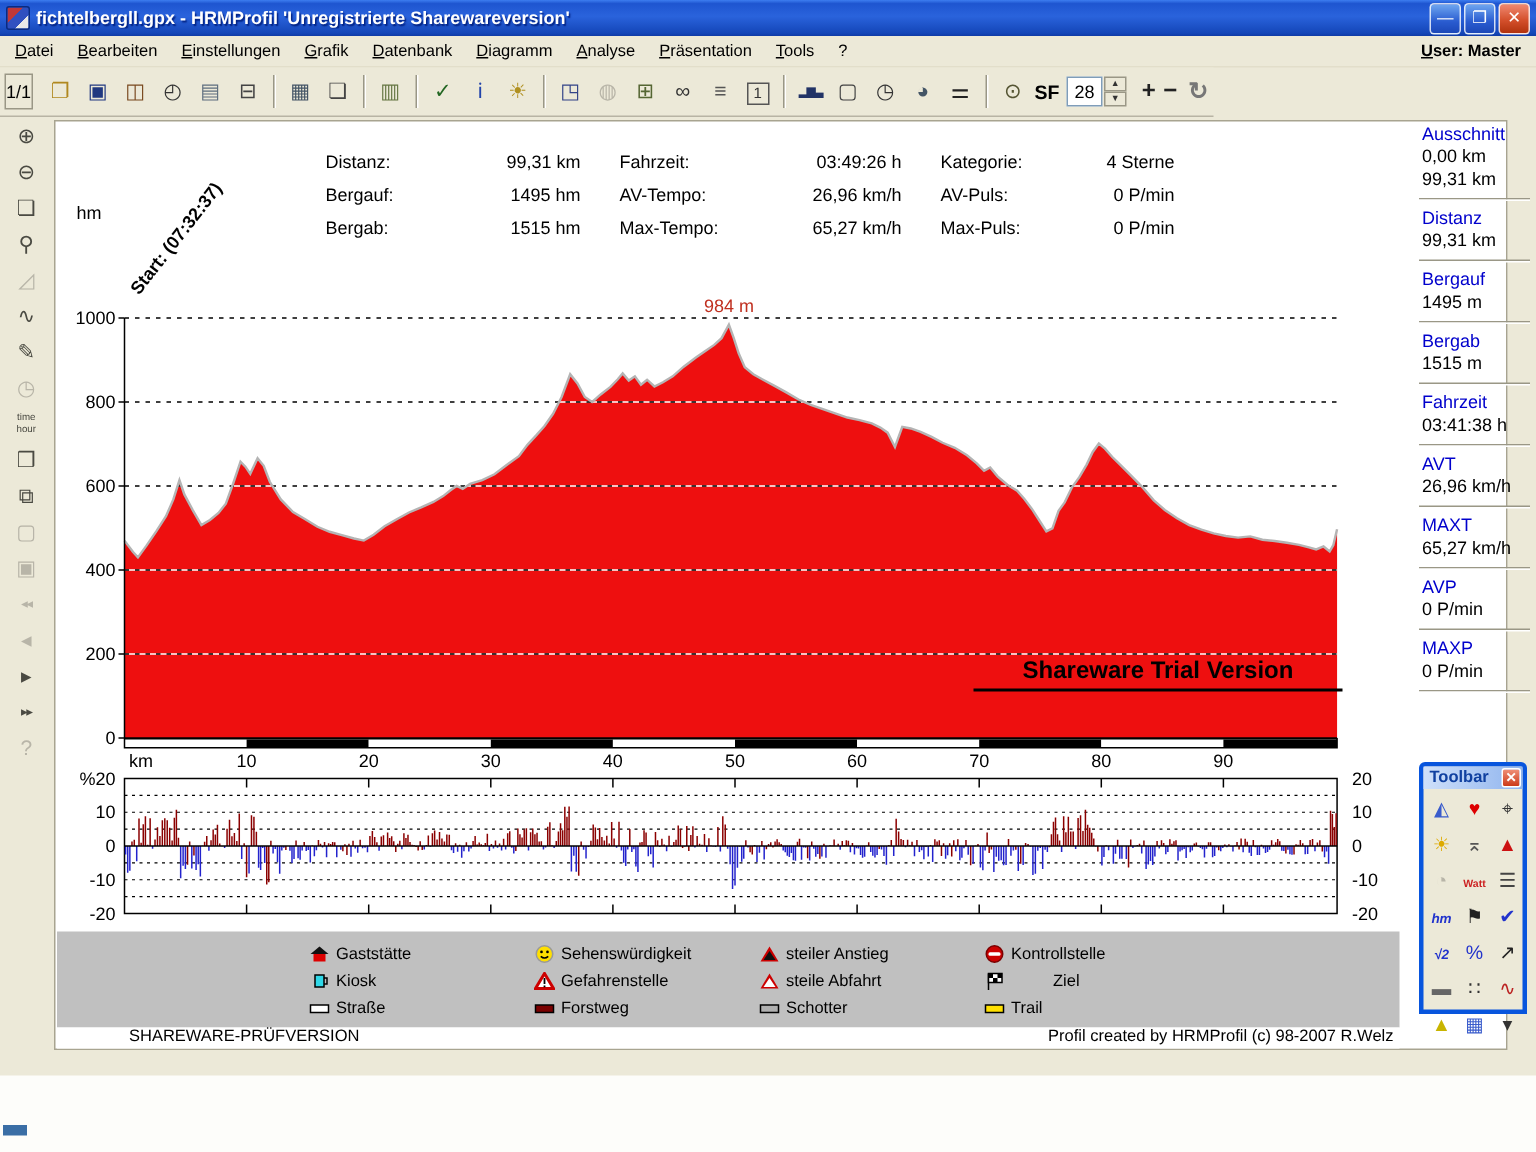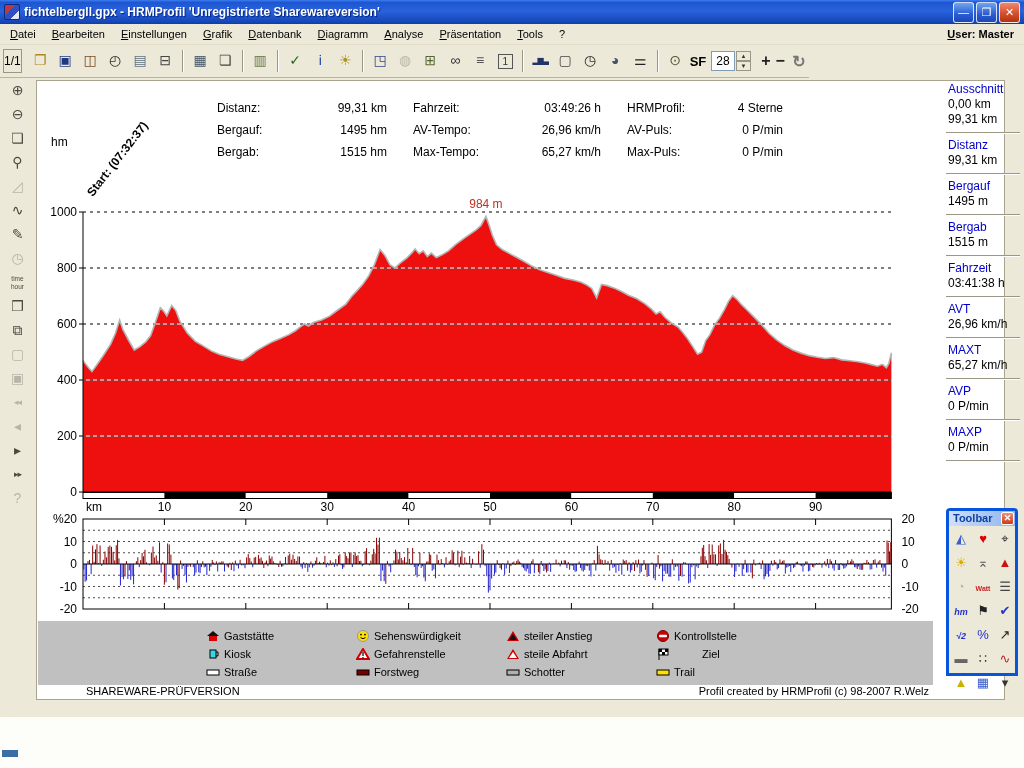--- a/index.html
+++ b/index.html
@@ -203,21 +203,21 @@
     <div class="lbtn small">▸▸</div>
     <div class="lbtn disabled">?</div>
   </div>
 
 <div class="panel">
   <div class="stats-grid" id="stats-grid">
       <span class="lbl">Distanz:</span>
       <span class="val">99,31 km</span>
       <span class="lbl ind">Fahrzeit:</span>
       <span class="val">03:49:26 h</span>
-      <span class="lbl ind">HRMProfil:</span>
+      <span class="lbl ind">Kategorie:</span>
       <span class="val">4 Sterne</span>
       <span class="lbl">Bergauf:</span>
       <span class="val">1495 hm</span>
       <span class="lbl ind">AV-Tempo:</span>
       <span class="val">26,96 km/h</span>
       <span class="lbl ind">AV-Puls:</span>
       <span class="val">0 P/min</span>
       <span class="lbl">Bergab:</span>
       <span class="val">1515 hm</span>
       <span class="lbl ind">Max-Tempo:</span>
@@ -273,20 +273,21 @@
       <text x="371.6" y="312" text-anchor="middle" font-size="12" fill="#000" font-family="&quot;Liberation Sans&quot;, sans-serif" font-weight="normal">40</text>
       <text x="453" y="312" text-anchor="middle" font-size="12" fill="#000" font-family="&quot;Liberation Sans&quot;, sans-serif" font-weight="normal">50</text>
       <text x="534.4000000000001" y="312" text-anchor="middle" font-size="12" fill="#000" font-family="&quot;Liberation Sans&quot;, sans-serif" font-weight="normal">60</text>
       <text x="615.8000000000001" y="312" text-anchor="middle" font-size="12" fill="#000" font-family="&quot;Liberation Sans&quot;, sans-serif" font-weight="normal">70</text>
       <text x="697.2" y="312" text-anchor="middle" font-size="12" fill="#000" font-family="&quot;Liberation Sans&quot;, sans-serif" font-weight="normal">80</text>
       <text x="778.6" y="312" text-anchor="middle" font-size="12" fill="#000" font-family="&quot;Liberation Sans&quot;, sans-serif" font-weight="normal">90</text>
       <text x="448.93" y="9" text-anchor="middle" font-size="12" fill="#c03020" font-family="&quot;Liberation Sans&quot;, sans-serif" font-weight="normal">984 m</text>
     </svg>
 
   <div class="watermark">
+    <div class="wm-line2">Shareware Trial  Version</div>
   </div>
 
   <svg id="grad-svg" class="chart" width="897" height="112">
       <rect x="46" y="6" width="808.3834" height="90" fill="#fff" stroke="#000"></rect>
       <line x1="46" y1="39.75" x2="854.3834" y2="39.75" stroke="#000" stroke-width="0.7" stroke-dasharray="2,3"></line>
       <line x1="46" y1="62.25" x2="854.3834" y2="62.25" stroke="#000" stroke-width="0.7" stroke-dasharray="2,3"></line>
       <line x1="46" y1="28.5" x2="854.3834" y2="28.5" stroke="#000" stroke-width="0.7" stroke-dasharray="2,3"></line>
       <line x1="46" y1="73.5" x2="854.3834" y2="73.5" stroke="#000" stroke-width="0.7" stroke-dasharray="2,3"></line>
       <line x1="46" y1="17.25" x2="854.3834" y2="17.25" stroke="#000" stroke-width="0.7" stroke-dasharray="2,3"></line>
       <line x1="46" y1="84.75" x2="854.3834" y2="84.75" stroke="#000" stroke-width="0.7" stroke-dasharray="2,3"></line>

